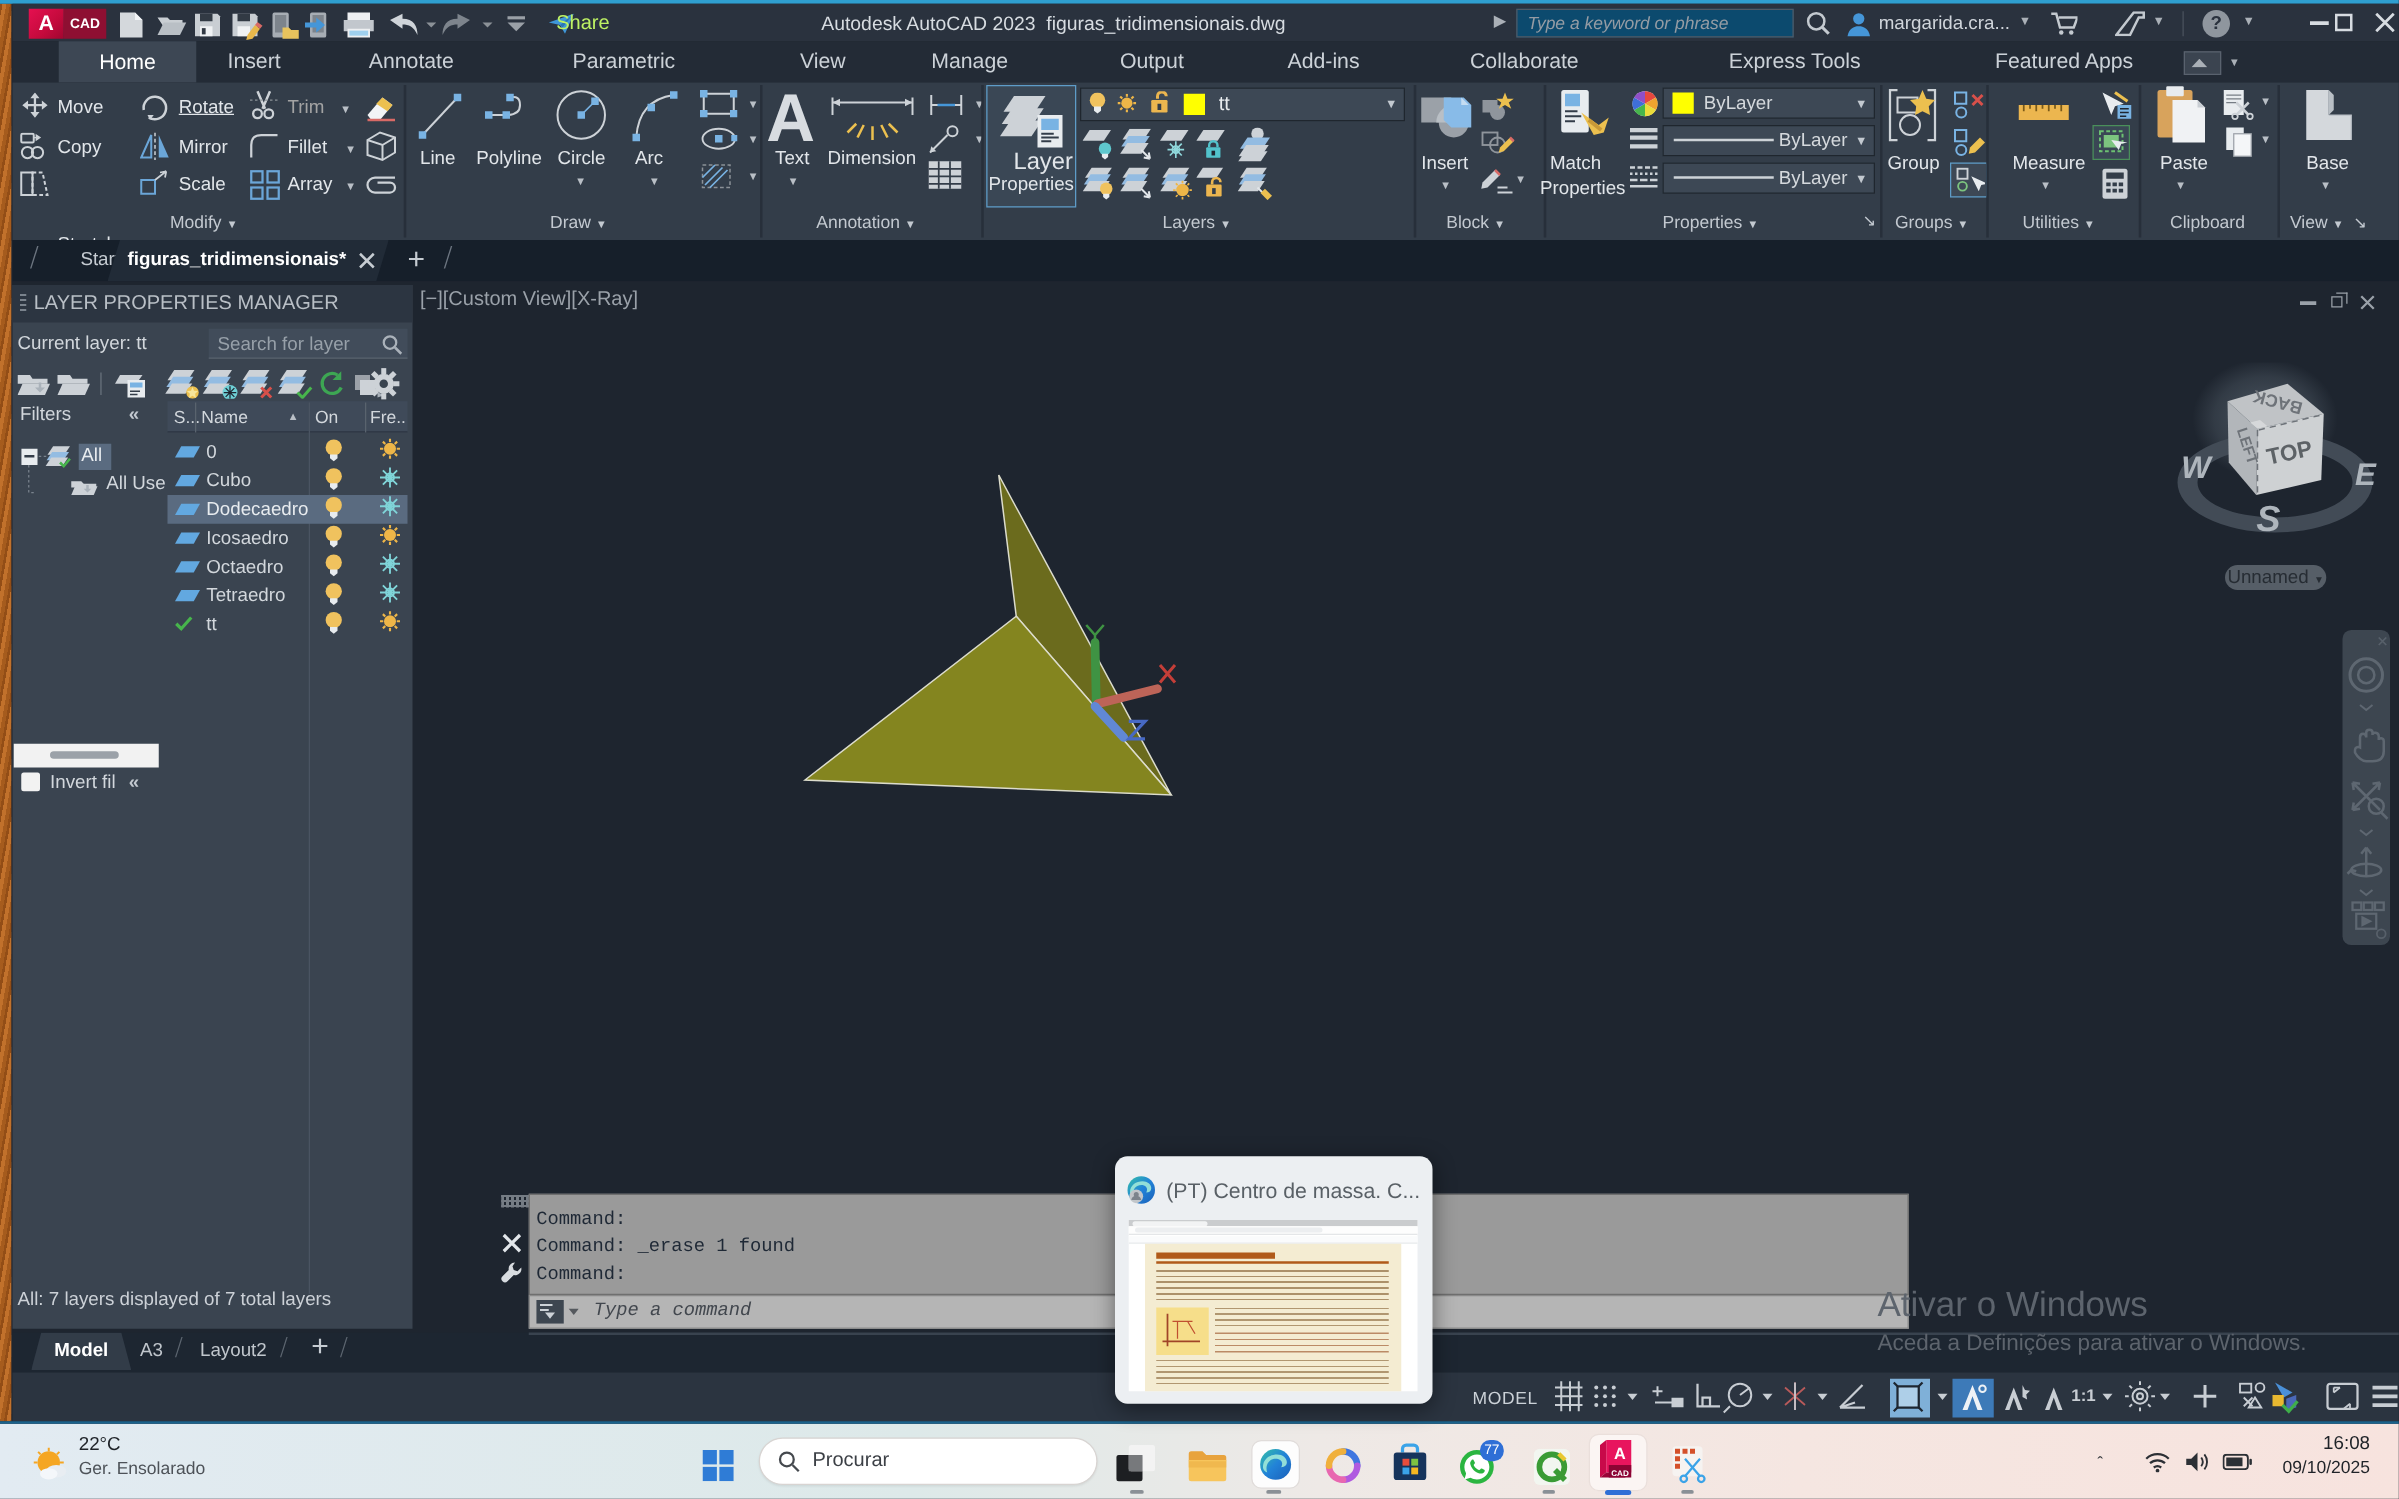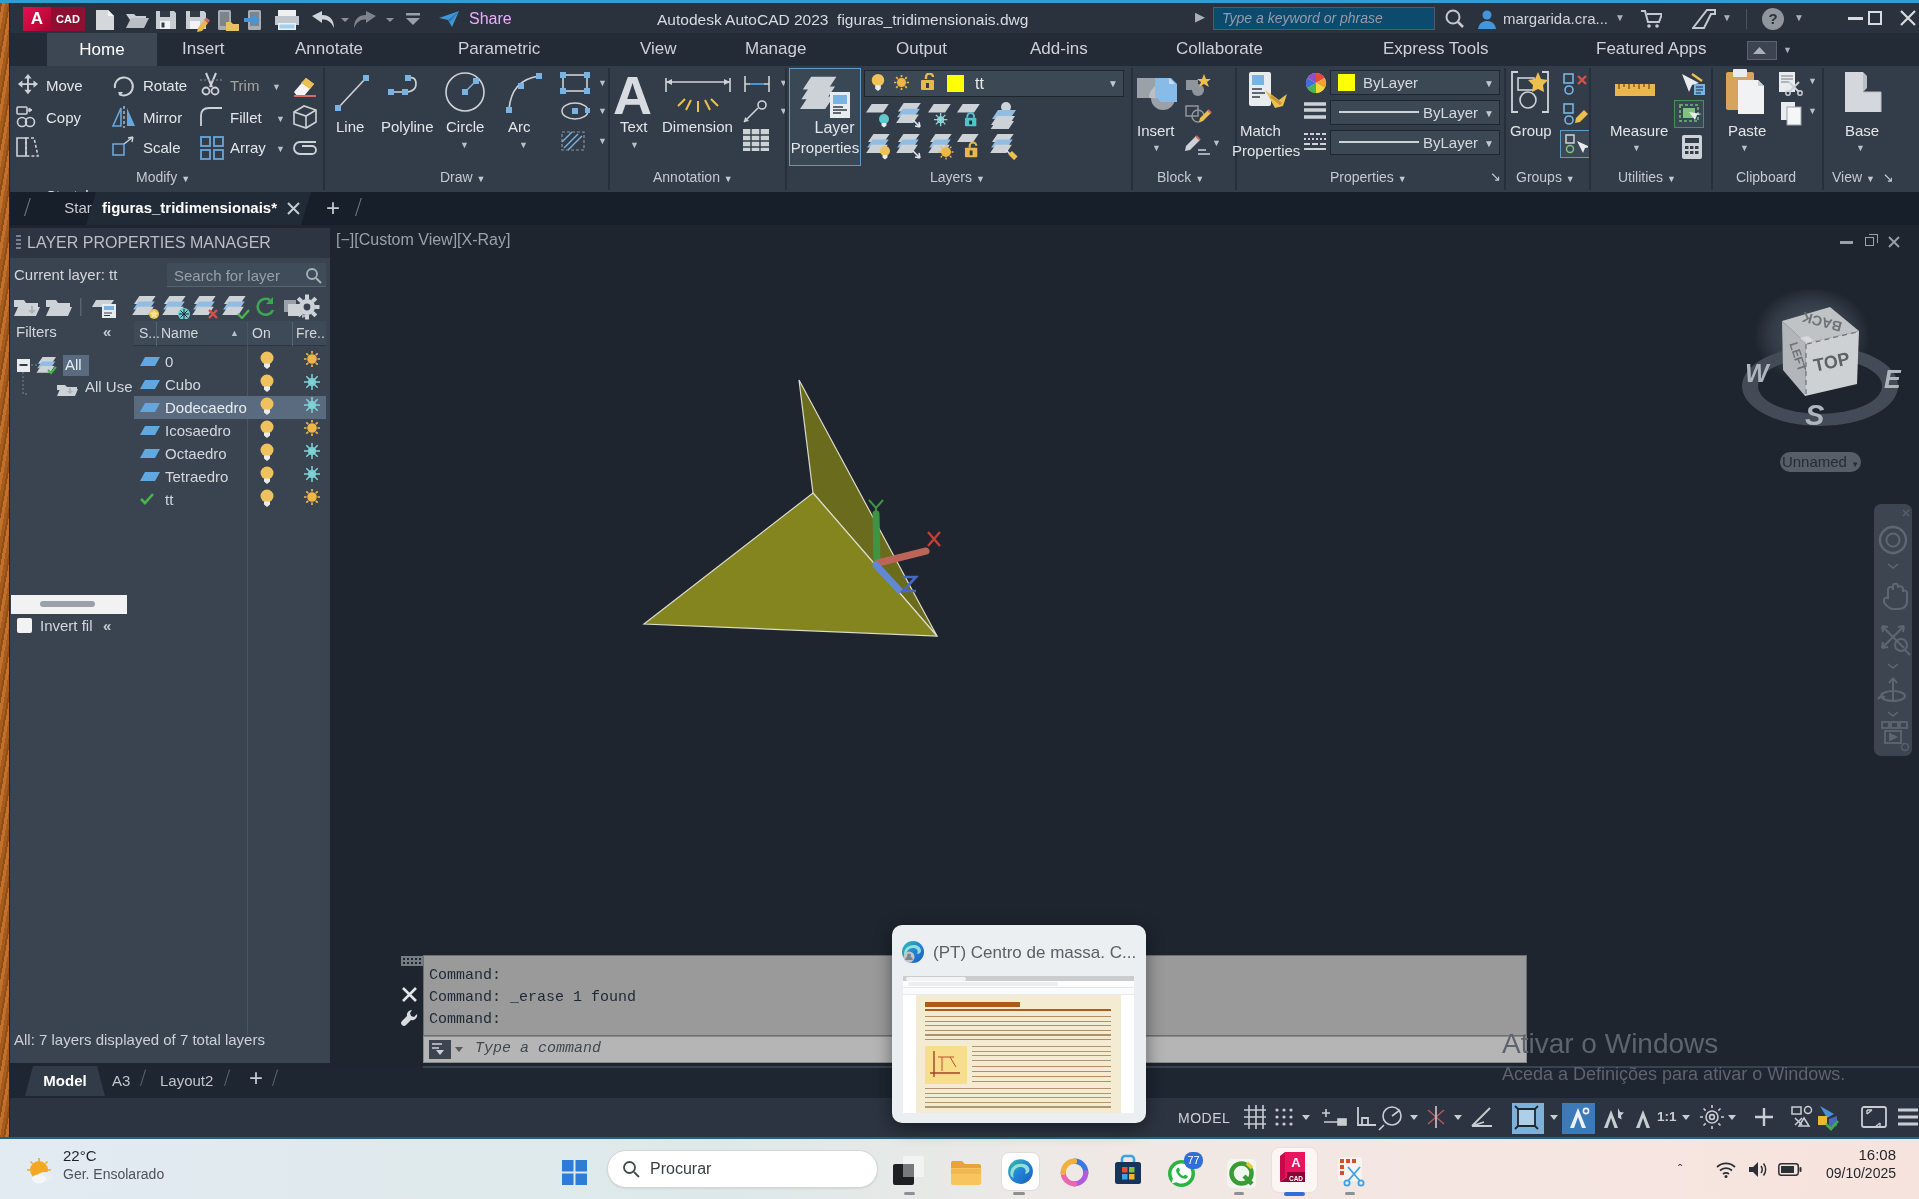--- a/index.html
+++ b/index.html
@@ -60,21 +60,21 @@
       <path d="M292 13l8 0-4 4z" fill="#8b9197" transform="translate(0,-3)"></path>
 
       <rect x="312" y="5" width="14" height="2.5" fill="#9aa0a7"></rect>
         <path d="M312 10l14 0-7 7z" fill="#9aa0a7"></path>
     </svg>
 
     <svg class="abs" style="left:428px;top:7px;" width="22" height="18" viewBox="0 0 22 18">
         <path d="M1 8 L21 1 L14 17 L10 10 Z" fill="#3f97d8"></path>
         <path d="M10 10 L21 1 L12 12 Z" fill="#2b77b4"></path>
       </svg>
-    <div class="abs" style="left:459px;top:7px;color:#f0abfc;font-size:16px;">Share</div>
+    <div class="abs" style="left:435px;top:7px;color:#bef264;font-size:16px;">Share</div>
 
     <div class="abs" style="left:647px;top:8px;color:#d7dce1;font-size:15.5px;">Autodesk AutoCAD 2023&nbsp;&nbsp;<span>figuras_tridimensionais.dwg</span></div>
 
     <div class="abs" style="left:1185px;top:6px;color:#aab0b7;font-size:13px;">▶</div>
     <div class="abs" style="left:1203px;top:4px;width:222px;height:23px;background:#0c4a6e;border:1px solid #525b66;color:#959ca4;font-style:italic;font-size:14px;line-height:21px;padding-left:8px;">Type a keyword or phrase</div>
     <svg class="abs" style="left:1434px;top:5px;" width="22" height="22" viewBox="0 0 22 22">
         <circle cx="9" cy="9" r="6.5" fill="none" stroke="#c3c9cf" stroke-width="2"></circle>
         <path d="M14 14 L19 19" stroke="#c3c9cf" stroke-width="2.5"></path>
       </svg>
     <svg class="abs" style="left:1466px;top:5px;" width="22" height="22" viewBox="0 0 22 22">
@@ -181,21 +181,21 @@
   <svg class="abs" style="left:16px;top:136px" width="26" height="22" viewBox="0 0 26 22">
       <path d="M1 2h9v18H1z" fill="none" stroke="#cdd2d7" stroke-width="1.6"></path>
       <path d="M10 2l8 0 4 18h-12z" fill="none" stroke="#cdd2d7" stroke-width="1.6" stroke-dasharray="3 2"></path>
     </svg>
   <div class="abs" style="left:46px;top:139px;color:#e2e6ea;font-size:15px;margin-top:48px;">Stretch</div>
 
   <svg class="abs" style="left:112px;top:74px" width="24" height="24" viewBox="0 0 24 24">
       <path d="M3 14a9 9 0 1 1 4 6" fill="none" stroke="#cdd2d7" stroke-width="2"></path>
       <path d="M8 22l-2-4 5 0z" fill="#cdd2d7"></path>
     </svg>
-  <div class="abs" style="left:143px;top:77px;color:#e2e6ea;font-size:15px;">Rotate</div>
+  <div class="abs" style="left:143px;top:77px;color:#e2e6ea;font-size:15px;text-decoration:underline;">Rotate</div>
   <svg class="abs" style="left:112px;top:106px" width="26" height="22" viewBox="0 0 26 22">
       <path d="M9 2v18H1z" fill="none" stroke="#6ba6d8" stroke-width="1.6"></path>
       <path d="M15 2v18h8z" fill="#6ba6d8"></path>
       <path d="M12 0v22" stroke="#cdd2d7" stroke-width="1.2" stroke-dasharray="3 2"></path>
     </svg>
   <div class="abs" style="left:143px;top:109px;color:#e2e6ea;font-size:15px;">Mirror</div>
   <svg class="abs" style="left:112px;top:136px" width="24" height="22" viewBox="0 0 24 22">
       <rect x="1" y="8" width="11" height="11" fill="none" stroke="#6ba6d8" stroke-width="1.6"></rect>
       <path d="M12 8L21 1M21 1l-5 1M21 1l-1 5" stroke="#cdd2d7" stroke-width="1.4" fill="none"></path>
     </svg>
@@ -330,21 +330,21 @@
   <svg class="abs" style="left:800px;top:74px" width="52" height="46" viewBox="0 0 52 46">
       <g transform="scale(1.4)">
         <use href="#para" x="2" y="2"></use>
         <use href="#para" x="1" y="9"></use>
         <use href="#para" x="0" y="16"></use>
       </g>
       <rect x="30" y="18" width="20" height="26" fill="#e8ecef"></rect>
       <rect x="33" y="21" width="14" height="9" fill="#79b3e3"></rect>
       <path d="M33 33h10M33 36h14M33 39h8" stroke="#333d49" stroke-width="1.6"></path>
     </svg>
-  <div class="abs" style="left:789px;top:119px;width:91px;text-align:center;color:#e2e6ea;font-size:16px;">Layer</div>
+  <div class="abs" style="left:789px;top:119px;width:91px;text-align:center;color:#e2e6ea;font-size:19px;">Layer</div>
   <div class="abs" style="left:789px;top:139px;width:72px;text-align:center;color:#e2e6ea;font-size:15px;">Properties</div>
   <div class="abs" style="left:864px;top:70px;width:260px;height:27px;background:#3d4855;border:1px solid #1f262e;"></div>
   <svg class="abs" style="left:871px;top:74px" width="14" height="18" viewBox="0 0 12 16">
       <use href="#bulbY"></use>
     </svg>
   <svg class="abs" style="left:894px;top:75px" width="15" height="15" viewBox="0 0 14 14">
       <use href="#sunY"></use>
     </svg>
   <svg class="abs" style="left:920px;top:73px" width="17" height="19" viewBox="0 0 17 19">
       <use href="#unlockO"></use>

